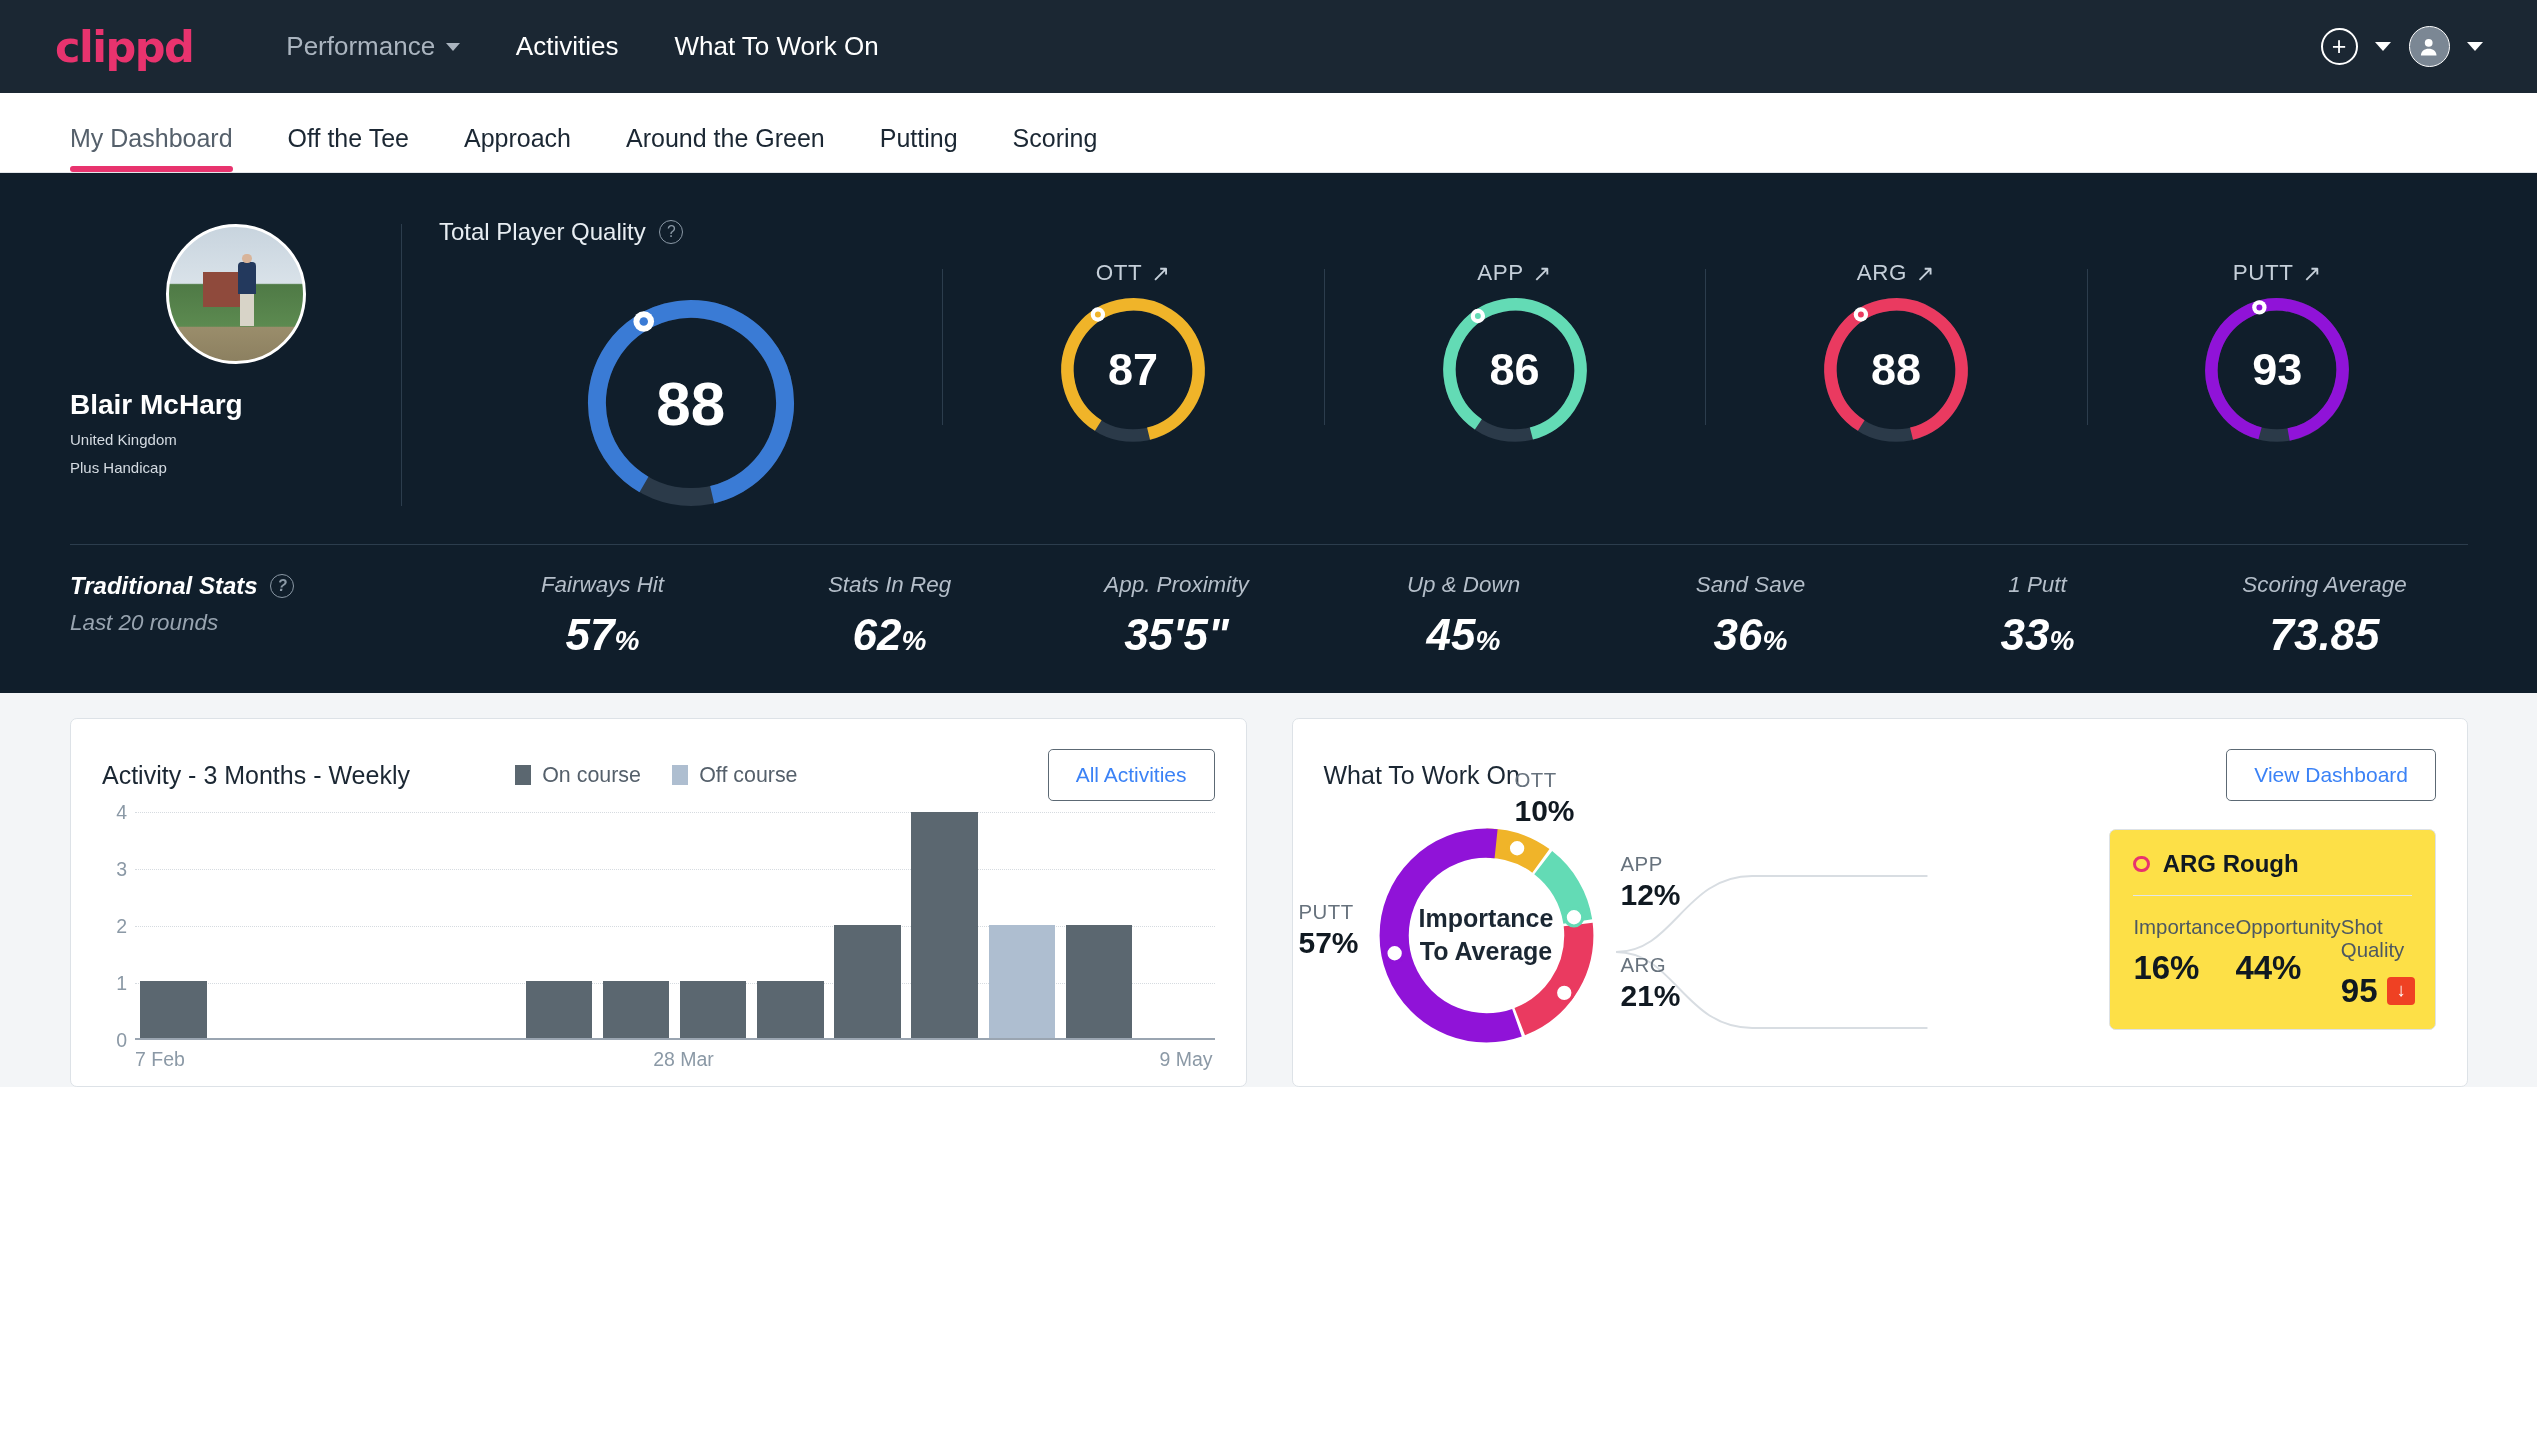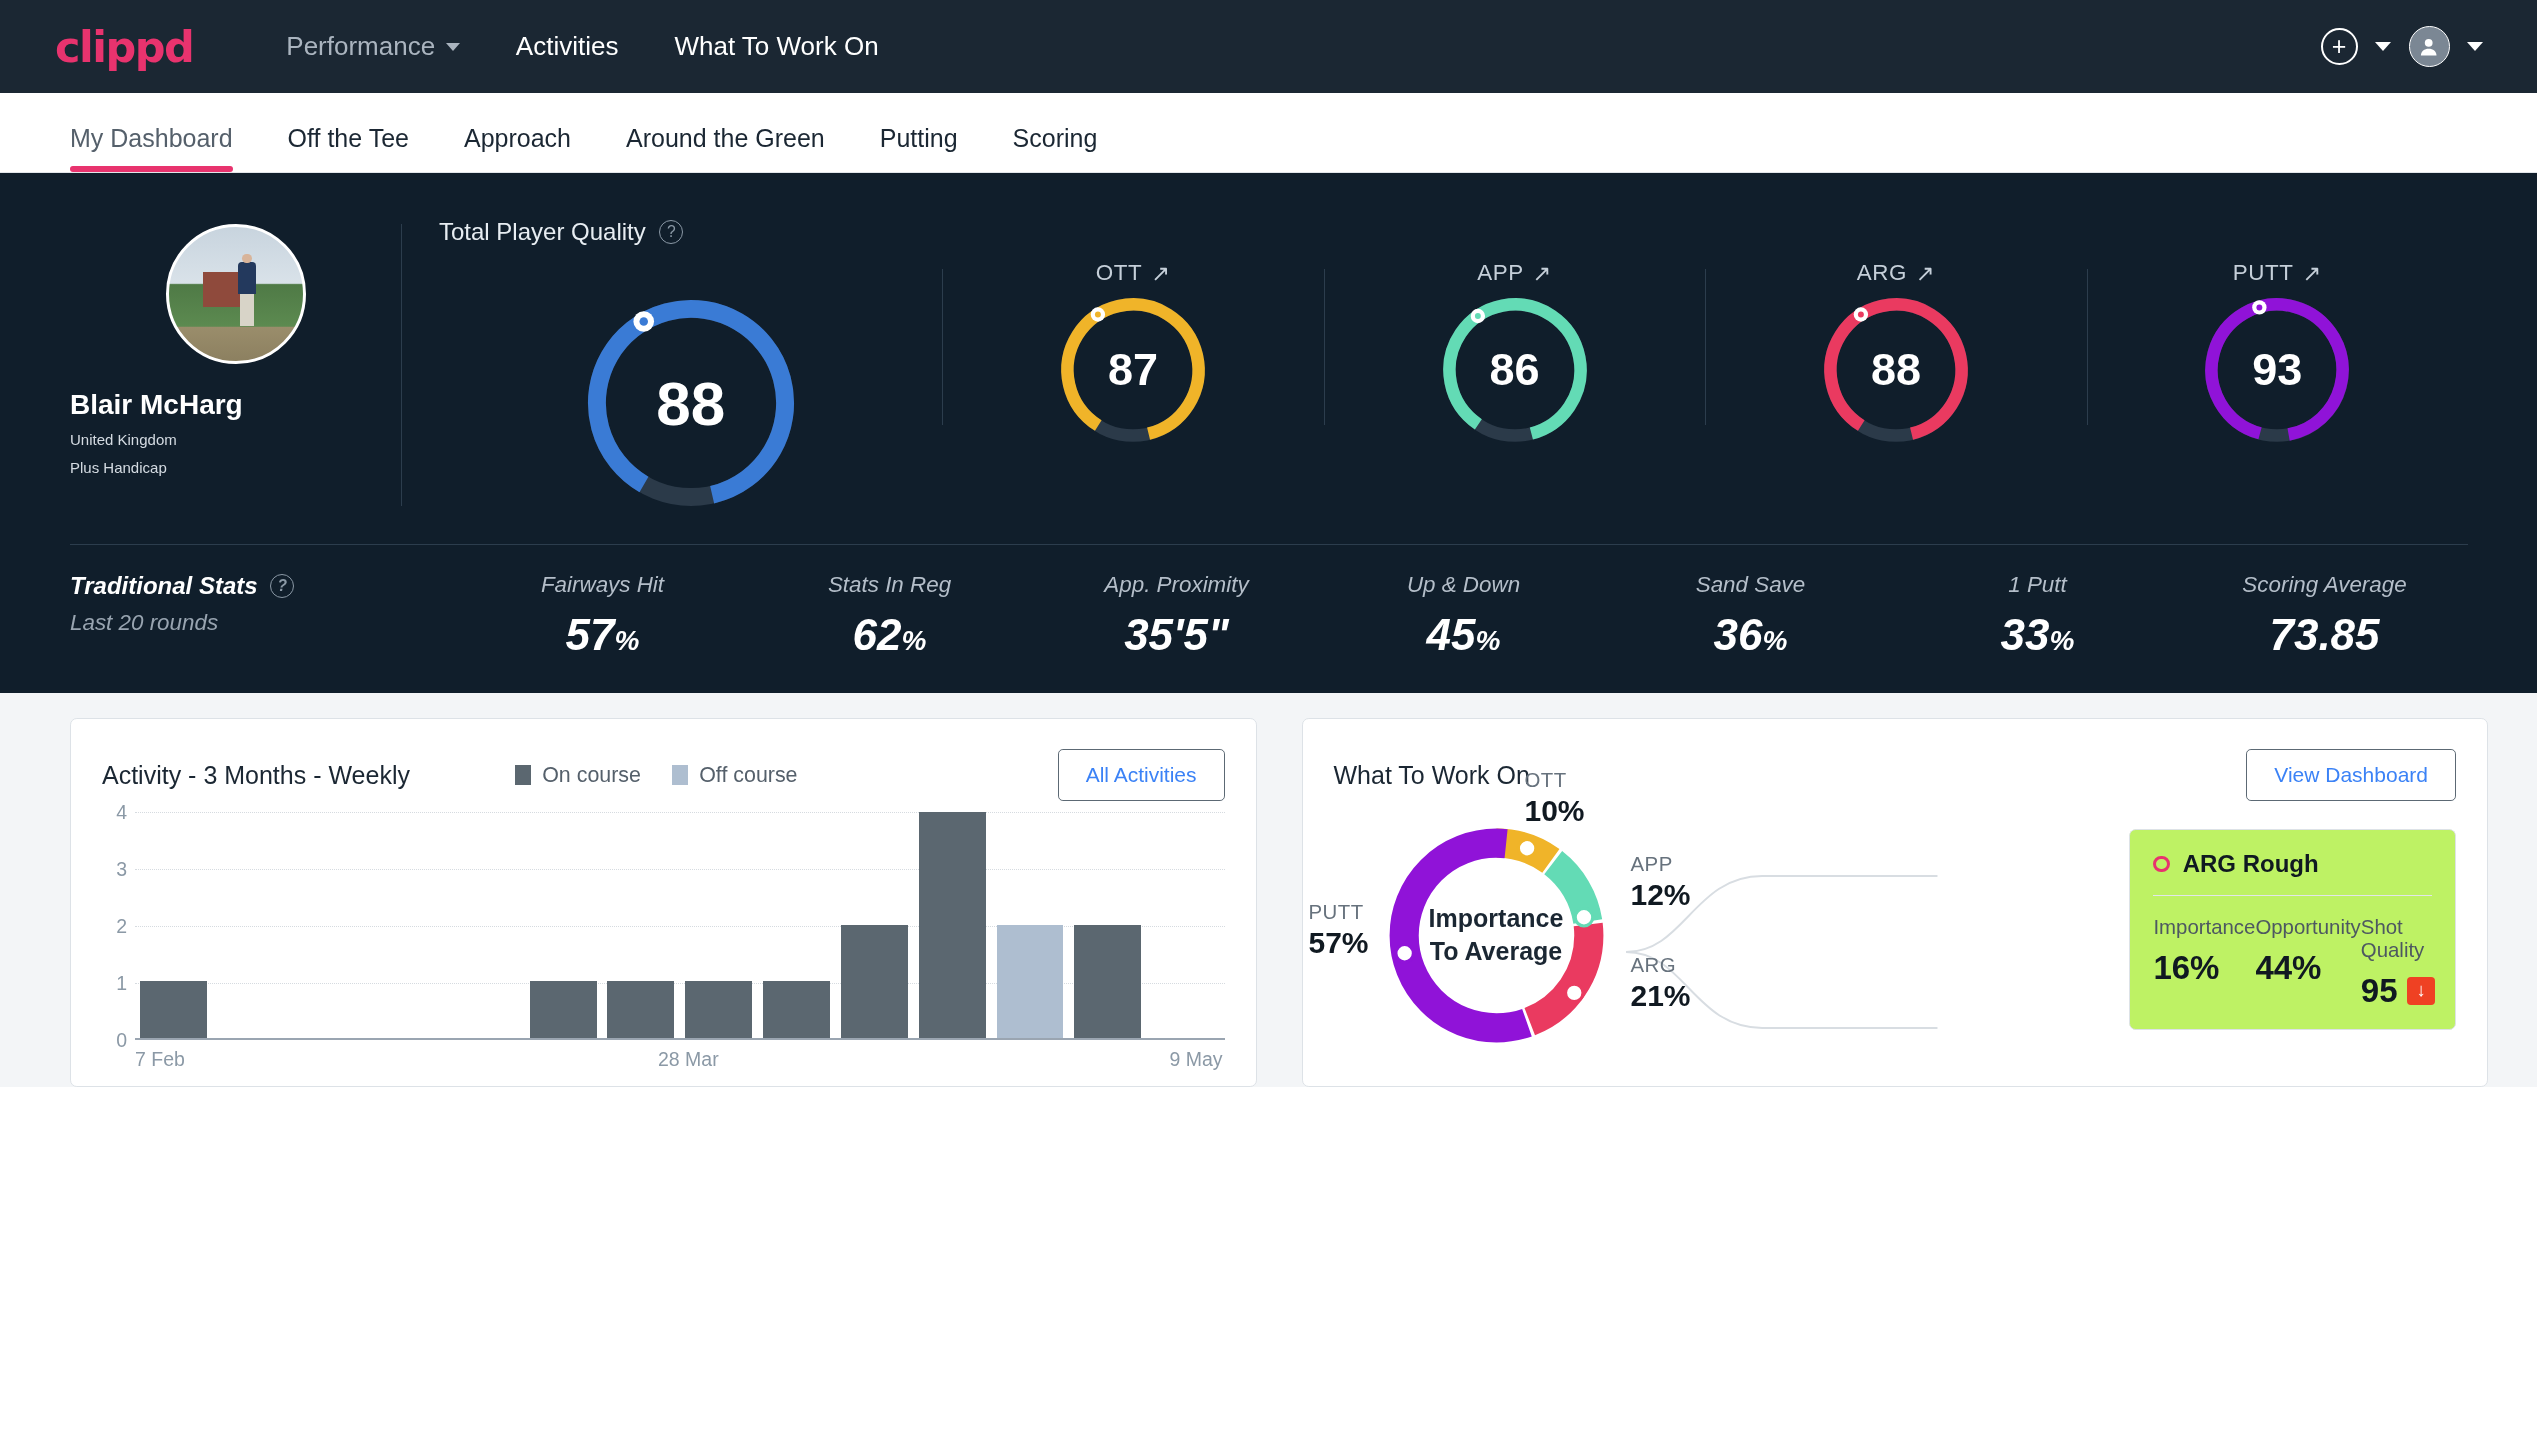--- a/index.html
+++ b/index.html
@@ -122,21 +122,21 @@
     display: flex; align-items: center; gap: 12.7px;
   }
   .trad-s { color: #98a4b0; font-size: 22.4px; margin-top: 9.7px; }
   .tstats { flex: 1; display: flex; }
   .tstat { flex: 1; display: flex; flex-direction: column; align-items: center; }
   .tstat .k { color: #b4bec9; font-size: 22.4px; }
   .tstat .v { color: #fff; font-size: 44px; font-weight: bold; margin-top: 11.7px;
               display: flex; align-items: baseline; }
   .tstat .v .u { font-size: 28px; font-weight: bold; }
   
-  .lower { background: #f3f5f7; padding: 25px 50px 0 70px; display: flex; gap: 45px;
+  .lower { background: #f3f5f7; padding: 25px 70px 0 70px; display: flex; gap: 45px;
            height: 394px; }
   .card {
     background: #fff; border: 1px solid #dde2e7; border-radius: 6.8px;
     flex: 1; padding: 25px 31px 0 31px; position: relative;
   }
   .card-head { display: flex; align-items: center; height: 62px; }
   .card-title { font-size: 25px; color: #1b2733; }
   .legend { display: flex; align-items: center; gap: 31px; margin-left: 105px; }
   .lg { display: flex; align-items: center; gap: 11.7px; font-size: 21.4px; color: #55606b; }
   .sw { width: 15.6px; height: 19.5px; }
@@ -163,21 +163,21 @@
   .donut-center {
     position: absolute; inset: 0; display: flex; flex-direction: column;
     align-items: center; justify-content: center; text-align: center;
     font-size: 25px; font-weight: bold; color: #1b2733; line-height: 1.34;
   }
   .dlabel { position: absolute; text-align: left; }
   .dlabel .n { font-size: 20.4px; color: #67727d; letter-spacing: 0.5px; }
   .dlabel .p { font-size: 30px; font-weight: bold; color: #101921; margin-top: 1.9px; }
   .detail {
     position: absolute; right: 0px; top: 23.4px; width: 327px; height: 201px;
-    border: 1px solid #dde2e7; border-radius: 6.8px; background: #bef264; padding: 19.5px 23.4px;
+    border: 1px solid #dde2e7; border-radius: 6.8px; background: #fde047; padding: 19.5px 23.4px;
   }
   .detail-head { display: flex; align-items: center; gap: 12.7px; }
   .ring-dot {
     width: 16.6px; height: 16.6px; border-radius: 50%;
     border: 3.9px solid #e8336e;
   }
   .detail-title { font-size: 24px; font-weight: bold; color: #101921; }
   .detail-rule { height: 1px; background: #e2e6ea; margin: 17.5px 0 19.5px 0; }
   .detail-grid { display: flex; }
   .dcol { flex: 1; }

